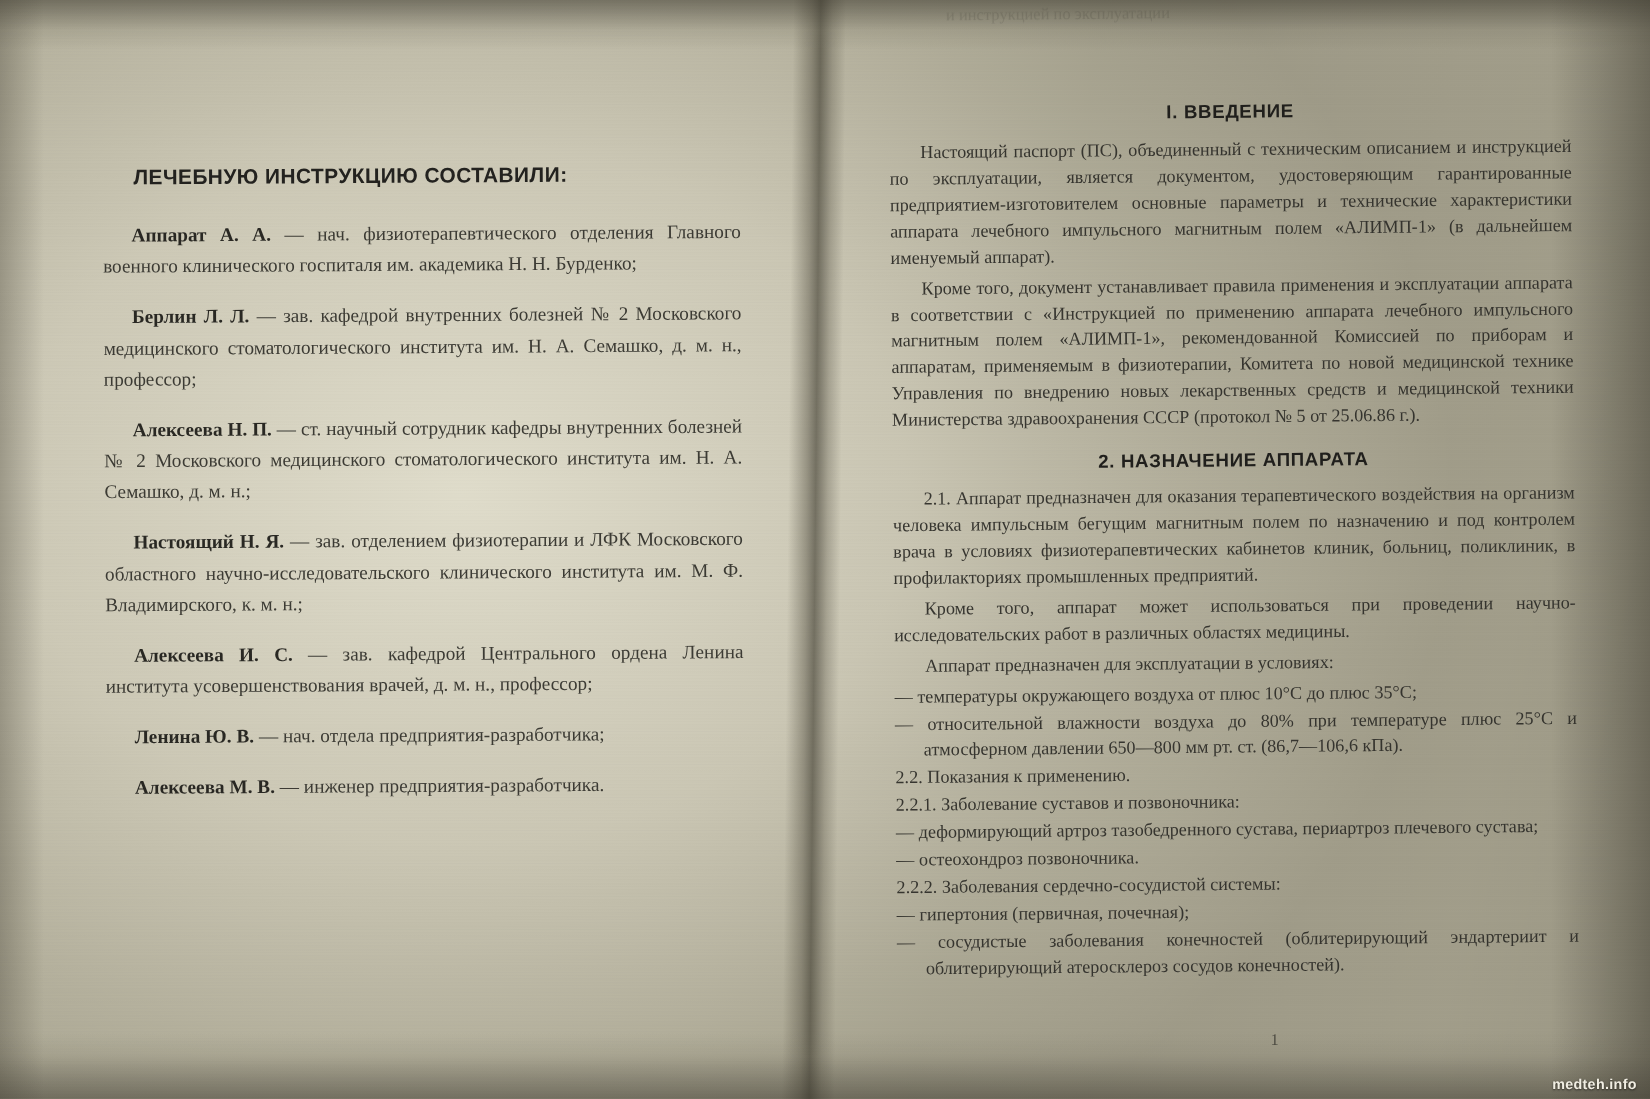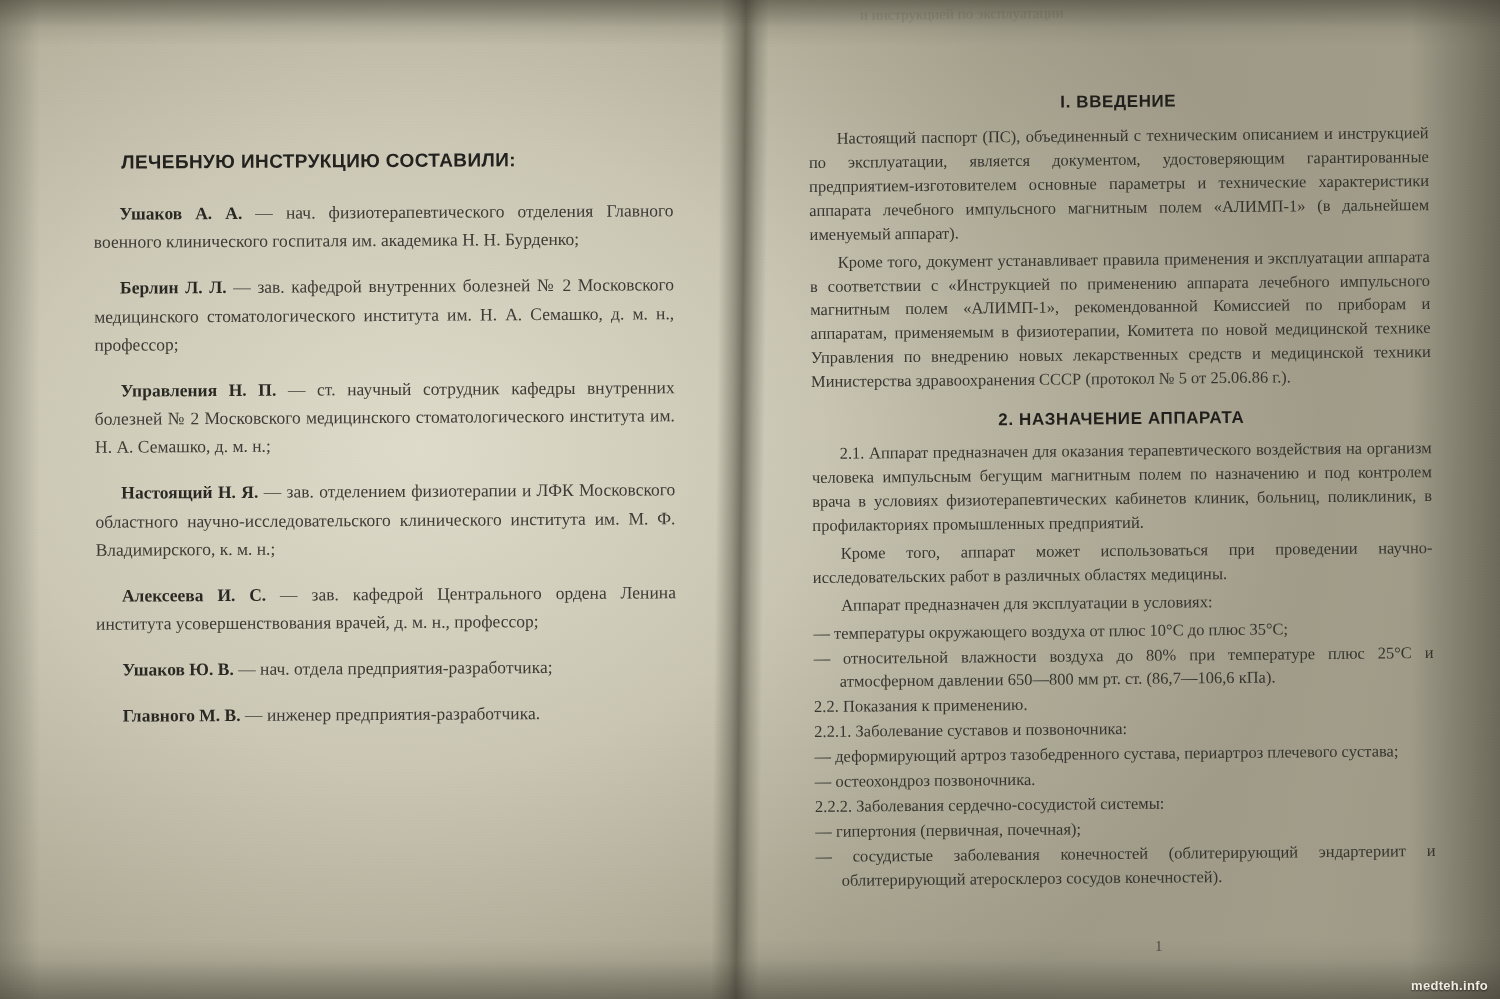--- a/index.html
+++ b/index.html
@@ -185,27 +185,27 @@
   <div class="edge-shadow-top"></div>
   <div class="edge-shadow-bottom"></div>
   <div class="edge-shadow-left"></div>
   <div class="edge-shadow-right"></div>
 
   <div class="bleed">и инструкцией по эксплуатации</div>
 
   <div class="page-left">
     <div class="left-heading">ЛЕЧЕБНУЮ ИНСТРУКЦИЮ СОСТАВИЛИ:</div>
 
-    <p class="entry"><b>Ушаков А. А.</b><span> — нач. физиотерапевтического отделения Главного военного клинического госпиталя им. академика Н. Н. Бурденко;</span></p>
+    <p class="entry"><b>Аппарат А. А.</b><span> — нач. физиотерапевтического отделения Главного военного клинического госпиталя им. академика Н. Н. Бурденко;</span></p>
     <p class="entry"><b>Берлин Л. Л.</b><span> — зав. кафедрой внутренних болезней № 2 Московского медицинского стоматологического института им. Н. А. Семашко, д. м. н., профессор;</span></p>
-    <p class="entry"><b>Управления Н. П.</b><span> — ст. научный сотрудник кафедры внутренних болезней № 2 Московского медицинского стоматологического института им. Н. А. Семашко, д. м. н.;</span></p>
+    <p class="entry"><b>Алексеева Н. П.</b><span> — ст. научный сотрудник кафедры внутренних болезней № 2 Московского медицинского стоматологического института им. Н. А. Семашко, д. м. н.;</span></p>
     <p class="entry"><b>Настоящий Н. Я.</b><span> — зав. отделением физиотерапии и ЛФК Московского областного научно-исследовательского клинического института им. М. Ф. Владимирского, к. м. н.;</span></p>
     <p class="entry"><b>Алексеева И. С.</b><span> — зав. кафедрой Центрального ордена Ленина института усовершенствования врачей, д. м. н., профессор;</span></p>
-    <p class="entry"><b>Ушаков Ю. В.</b><span> — нач. отдела предприятия-разработчика;</span></p>
-    <p class="entry"><b>Главного М. В.</b><span> — инженер предприятия-разработчика.</span></p>
+    <p class="entry"><b>Ленина Ю. В.</b><span> — нач. отдела предприятия-разработчика;</span></p>
+    <p class="entry"><b>Алексеева М. В.</b><span> — инженер предприятия-разработчика.</span></p>
   </div>
 
   <div class="page-right">
     <div class="sec-title">I. ВВЕДЕНИЕ</div>
     <p class="para">Настоящий паспорт (ПС), объединенный с техническим описанием и инструкцией по эксплуатации, является документом, удостоверяющим гарантированные предприятием-изготовителем основные параметры и технические характеристики аппарата лечебного импульсного магнитным полем «АЛИМП-1» (в дальнейшем именуемый аппарат).</p>
     <p class="para">Кроме того, документ устанавливает правила применения и эксплуатации аппарата в соответствии с «Инструкцией по применению аппарата лечебного импульсного магнитным полем «АЛИМП-1», рекомендованной Комиссией по приборам и аппаратам, применяемым в физиотерапии, Комитета по новой медицинской технике Управления по внедрению новых лекарственных средств и медицинской техники Министерства здравоохранения СССР (протокол № 5 от 25.06.86 г.).</p>
 
     <div class="sec-title second">2. НАЗНАЧЕНИЕ АППАРАТА</div>
     <p class="para">2.1. Аппарат предназначен для оказания терапевтического воздействия на организм человека импульсным бегущим магнитным полем по назначению и под контролем врача в условиях физиотерапевтических кабинетов клиник, больниц, поликлиник, в профилакториях промышленных предприятий.</p>
     <p class="para">Кроме того, аппарат может использоваться при проведении научно-исследовательских работ в различных областях медицины.</p>

